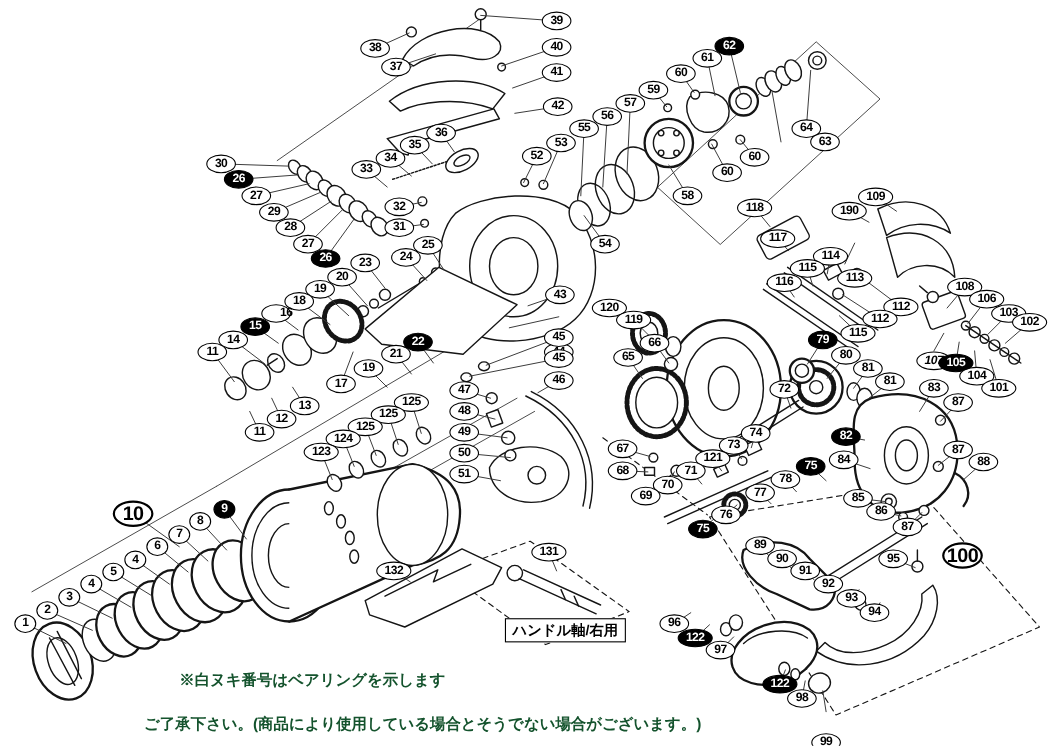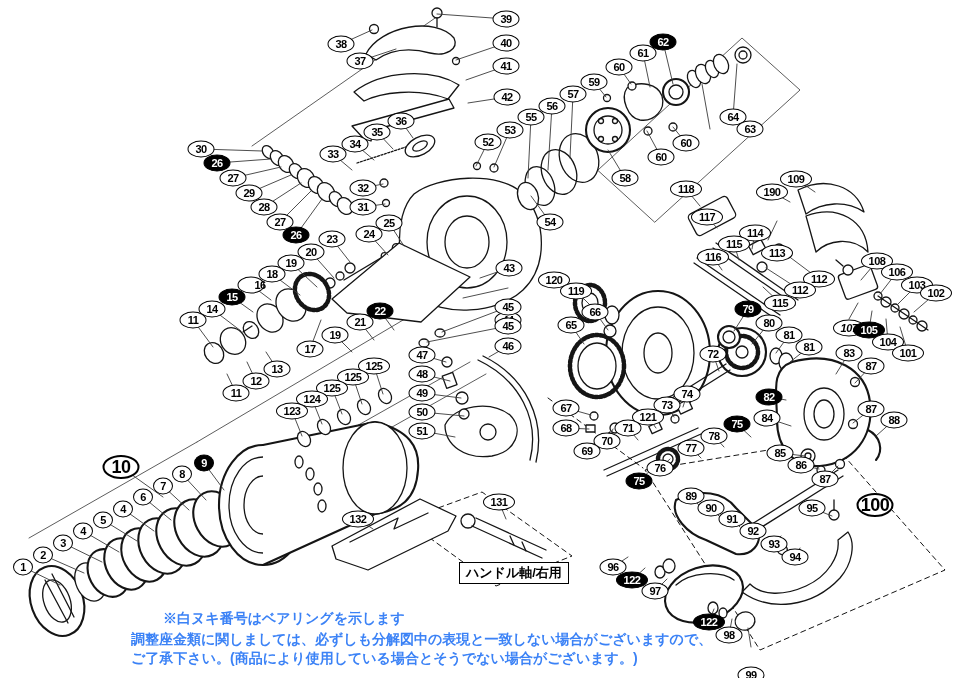--- a/index.html
+++ b/index.html
@@ -18,21 +18,21 @@
   #leaders line{stroke:#3a3a3a;stroke-width:.9;}
   
   .callout{position:absolute;transform:translate(-50%,-50%);background:#fff;color:#000;
     border:1.5px solid #000;border-radius:50%;text-align:center;box-sizing:border-box;
     font-weight:700;font-size:11px;height:17px;line-height:14px;letter-spacing:-.5px;}
   .callout.d1{width:20px;}
   .callout.d2{width:27px;}
   .callout.d3{width:32px;}
   .callout.bearing{background:#000;color:#fff;}
   .callout.big{width:37px;height:24px;line-height:20px;font-size:18px;border-width:2px;}
-  .note{position:absolute;color:#3b82f6;font-size:14px;font-weight:600;white-space:nowrap;}
+  .note{position:absolute;color:#14532d;font-size:14px;font-weight:600;white-space:nowrap;}
   .plabel{position:absolute;border:1.3px solid #000;background:#fff;color:#000;
     font-size:13px;font-weight:600;padding:1px 6px;white-space:nowrap;}
 </style>
 </head>
 <body>
 
 <div class="stage">
 
   <svg class="layer art" width="958" height="678" viewBox="0 0 958 678">
 
@@ -576,15 +576,14 @@
       <div class="callout d3 bearing" style="left: 632px; top: 580px;">122</div>
       <div class="callout d2" style="left: 655px; top: 591px;">97</div>
       <div class="callout d3 bearing" style="left: 709px; top: 622px;">122</div>
       <div class="callout d2" style="left: 729px; top: 635px;">98</div>
       <div class="callout d2" style="left: 751px; top: 647px; margin-top: 28px;">99</div>
     </div>
 
   <div class="plabel" style="left:459px;top:562px;">ハンドル軸/右用</div>
 
   <div class="note" style="left:163px;top:610px;">※白ヌキ番号はベアリングを示します</div>
-  <div class="note" style="left:131px;top:631px;">調整座金類に関しましては、必ずしも分解図中の表現と一致しない場合がございますので、</div>
   <div class="note" style="left:131px;top:650px;">ご了承下さい。(商品により使用している場合とそうでない場合がございます。)</div>
 </div>
 
 </body></html>

